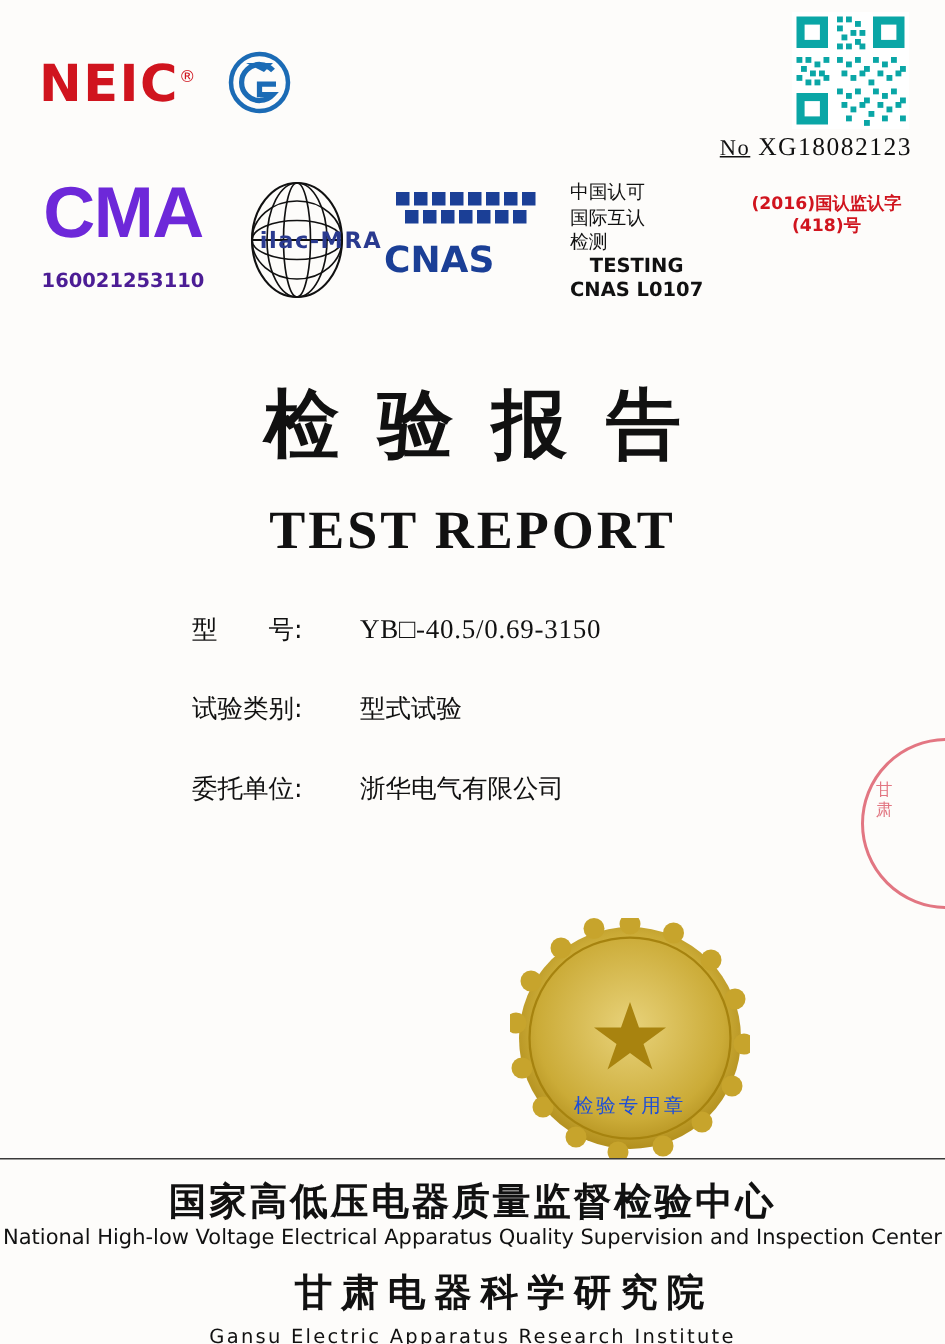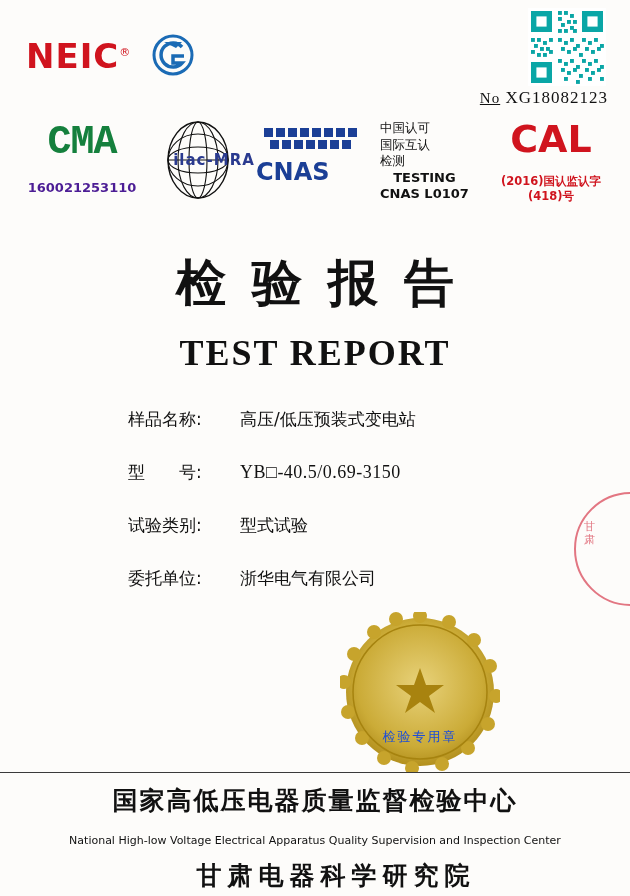--- a/index.html
+++ b/index.html
@@ -77,24 +77,24 @@
     height: 110px;
   }
   .cma {
     position: absolute;
     left: 18px;
     top: 8px;
     width: 128px;
     text-align: center;
   }
   .cma-word {
-    font-family: Liberation Mono, monospace;
-    font-weight: bold;
-    font-size: 40px;
-    color: #15803d;
+    font-family: Liberation Sans, sans-serif;
+    font-weight: bold;
+    font-size: 48px;
+    color: #6d28d9;
     letter-spacing: -1px;
     line-height: 46px;
   }
   .cma-num {
     font-family: "DejaVu Sans", sans-serif;
     font-weight: bold;
     font-size: 13px;
     color: #4c1d95;
     letter-spacing: 0px;
     margin-top: 14px;
@@ -296,23 +296,23 @@
   .org-cn {
     font-family: "DejaVu Sans", sans-serif;
     font-weight: bold;
     font-size: 25px;
     letter-spacing: 2px;
     color: #111;
     margin-top: 4px;
   }
   .org-en {
     font-family: "DejaVu Sans", sans-serif;
-    font-size: 11px;
-    color: #111;
-    margin-top: 17px;
+    font-size: 14px;
+    color: #111;
+    margin-top: 0;
     letter-spacing: 0px;
   }
   .inst-cn {
     font-family: "DejaVu Sans", sans-serif;
     font-weight: bold;
     font-size: 25px;
     letter-spacing: 6px;
     text-indent: 6px;
     color: #111;
     margin-top: 12px;
@@ -458,33 +458,28 @@
 
     <div class="cnas-info">
       <div>中国认可</div>
       <div>国际互认</div>
       <div>检测</div>
       <div class="en">TESTING</div>
       <div class="en">CNAS L0107</div>
     </div>
 
     <div class="cal">
-      <div class="cal-word">CAL</div>
       <div class="cal-num">(2016)国认监认字(418)号</div>
     </div>
   </div>
 
   <div class="title-cn">检验报告</div>
   <div class="title-en">TEST REPORT</div>
 
   <div class="fields">
-    <div class="field-row">
-      <div class="field-label">样品名称:</div>
-      <div class="field-value">高压/低压预装式变电站</div>
-    </div>
     <div class="field-row">
       <div class="field-label">型　　号:</div>
       <div class="field-value mono">YB□-40.5/0.69-3150</div>
     </div>
     <div class="field-row">
       <div class="field-label">试验类别:</div>
       <div class="field-value">型式试验</div>
     </div>
     <div class="field-row">
       <div class="field-label">委托单位:</div>

